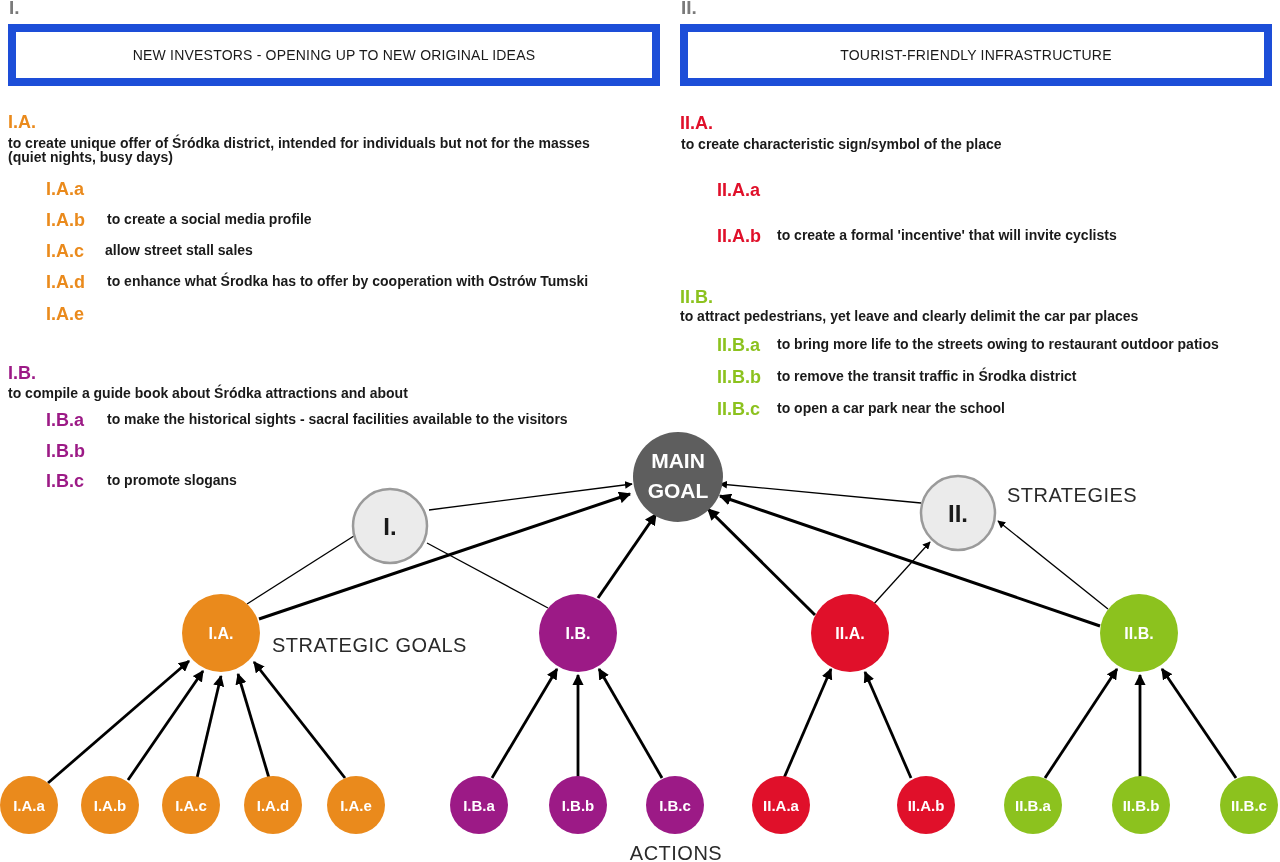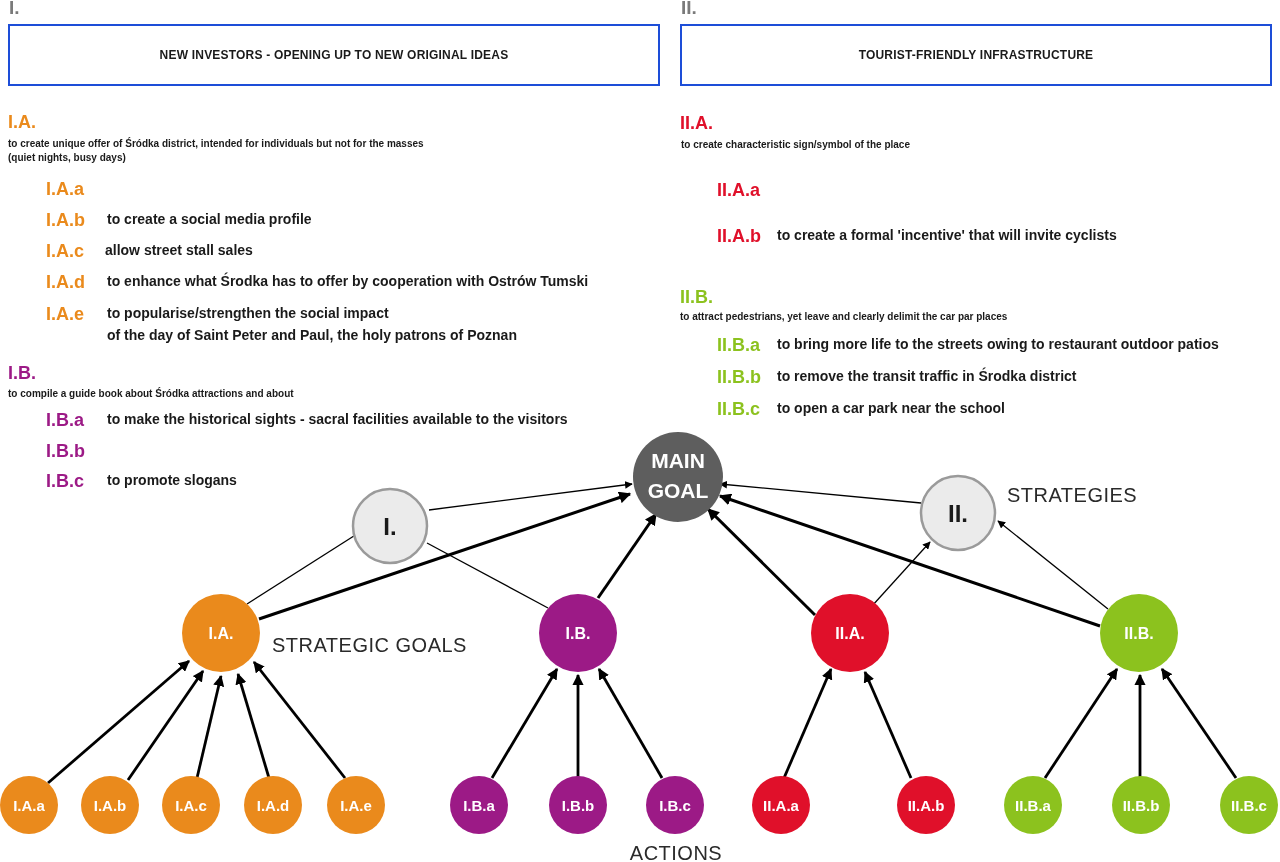--- a/index.html
+++ b/index.html
@@ -1,23 +1,23 @@
 <!DOCTYPE html>
 <html><head>
 <meta charset="utf-8">
 <style>
   * { box-sizing: border-box; margin: 0; padding: 0; }
   html, body { width: 1280px; height: 862px; background: #ffffff; overflow: hidden; }
   body { position: relative; font-family: "Liberation Sans", "DejaVu Sans", sans-serif; color: #1a1a1a; }
   .abs { position: absolute; }
   .roman { font-size: 19px; font-weight: bold; color: #7a7a7a; line-height: 19px; }
-  .box { border: 2px solid #1d4ed8; display: flex; align-items: center; justify-content: center;
-         font-weight: bold; font-size: 12px; letter-spacing: 0.2px; }
+  .box { border: 8px solid #1d4ed8; display: flex; align-items: center; justify-content: center;
+         font-weight: normal; font-size: 14px; letter-spacing: 0.2px; }
   .goal-code { font-size: 18px; font-weight: bold; line-height: 20px; }
-  .goal-desc { font-size: 10px; font-weight: bold; line-height: 15px; }
+  .goal-desc { font-size: 14px; font-weight: bold; line-height: 15px; }
   .act-code { font-size: 18px; font-weight: bold; line-height: 20px; white-space: nowrap; }
   .act-text { font-size: 14px; font-weight: bold; line-height: 19px; white-space: nowrap; }
   .row { position: absolute; display: flex; align-items: flex-start; }
   svg text { font-family: "Liberation Sans", "DejaVu Sans", sans-serif; }
 </style>
 </head>
 <body>
 
 <div class="abs roman" style="left:9px; top:-2px;">I.</div>
 <div class="abs box" style="left:8px; top:24px; width:652px; height:62px;">
@@ -38,24 +38,20 @@
 <div class="row" style="left:46px; top:241px;">
   <span class="act-code" style="color:#ea8a1c; width:59px;">I.A.c</span>
   <span class="act-text">allow street stall sales</span>
 </div>
 <div class="row" style="left:46px; top:272px;">
   <span class="act-code" style="color:#ea8a1c; width:61px;">I.A.d</span>
   <span class="act-text">to enhance what Środka has to offer by cooperation with Ostrów Tumski</span>
 </div>
 <div class="row" style="left:46px; top:304px;">
   <span class="act-code" style="color:#ea8a1c; width:61px;">I.A.e</span>
-  <span style="display:flex; flex-direction:column;">
-    <span class="act-text">to popularise/strengthen the social impact</span>
-    <span class="act-text" style="margin-top:3px;">of the day of Saint Peter and Paul, the holy patrons of Poznan</span>
-  </span>
 </div>
 
 <div class="abs goal-code" style="left:8px; top:363px; color:#9c1a86;">I.B.</div>
 <div class="abs goal-desc" style="left:8px; top:386px;">to compile a guide book about Śródka attractions and about</div>
 
 <div class="row" style="left:46px; top:410px;">
   <span class="act-code" style="color:#9c1a86; width:61px;">I.B.a</span>
   <span class="act-text">to make the historical sights - sacral facilities available to the visitors</span>
 </div>
 <div class="row" style="left:46px; top:441px;">

